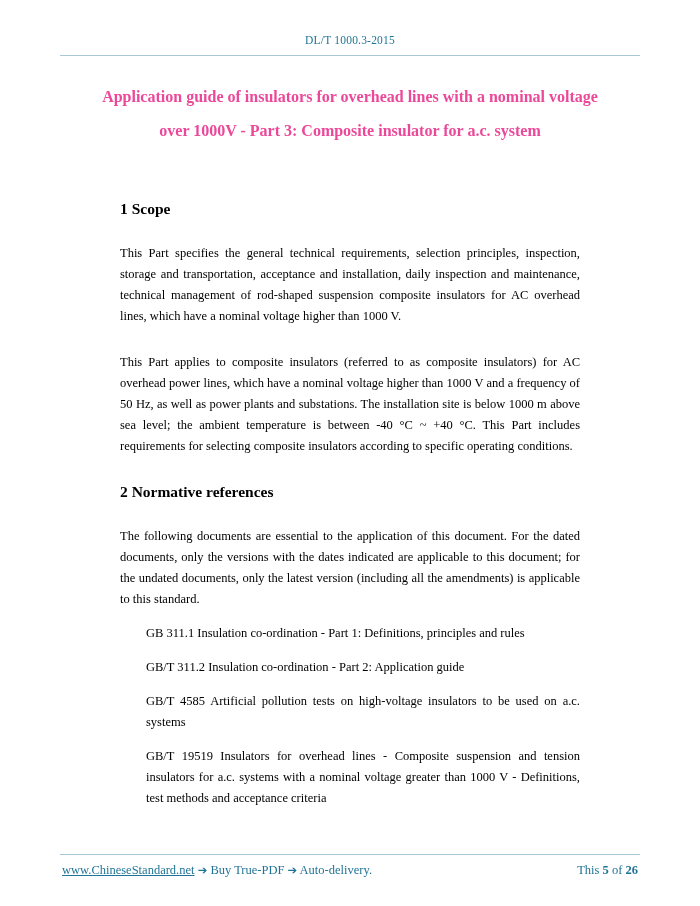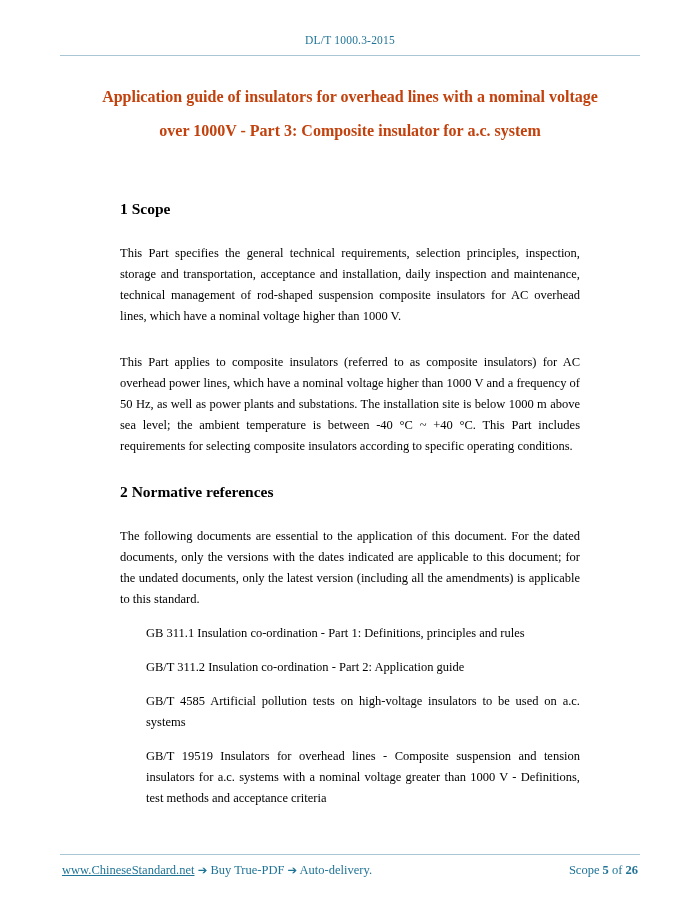--- a/index.html
+++ b/index.html
@@ -36,21 +36,21 @@
     border-top: 1px solid var(--rule, #a9c6d4);
     margin-top: 9px;
   }
   .title {
     margin: 24px auto 0 auto;
     max-width: 500px;
     text-align: center;
     font-size: 16px;
     font-weight: bold;
     line-height: 34px;
-    color: #c2410c;
+    color: #ec4899;
   }
   .body-text {
     padding: 0 60px; 
   }
   h2.section-heading {
     font-size: 15.5px;
     font-weight: bold;
     margin-top: 52px;
     color: #000000;
   }
@@ -142,21 +142,21 @@
     <hr class="footer-rule">
     <div class="footer-row">
       <div class="footer-left">
         <a>www.ChineseStandard.net</a>
         <span class="arrow">➔</span>
         <span>Buy True-PDF</span>
         <span class="arrow">➔</span>
         <span>Auto-delivery.</span>
       </div>
       <div class="footer-right">
-        <span>Scope</span>
+        <span>This</span>
         <b>5</b>
         <span>of</span>
         <b>26</b>
       </div>
     </div>
   </footer>
 
 </div>
 
 </body></html>

